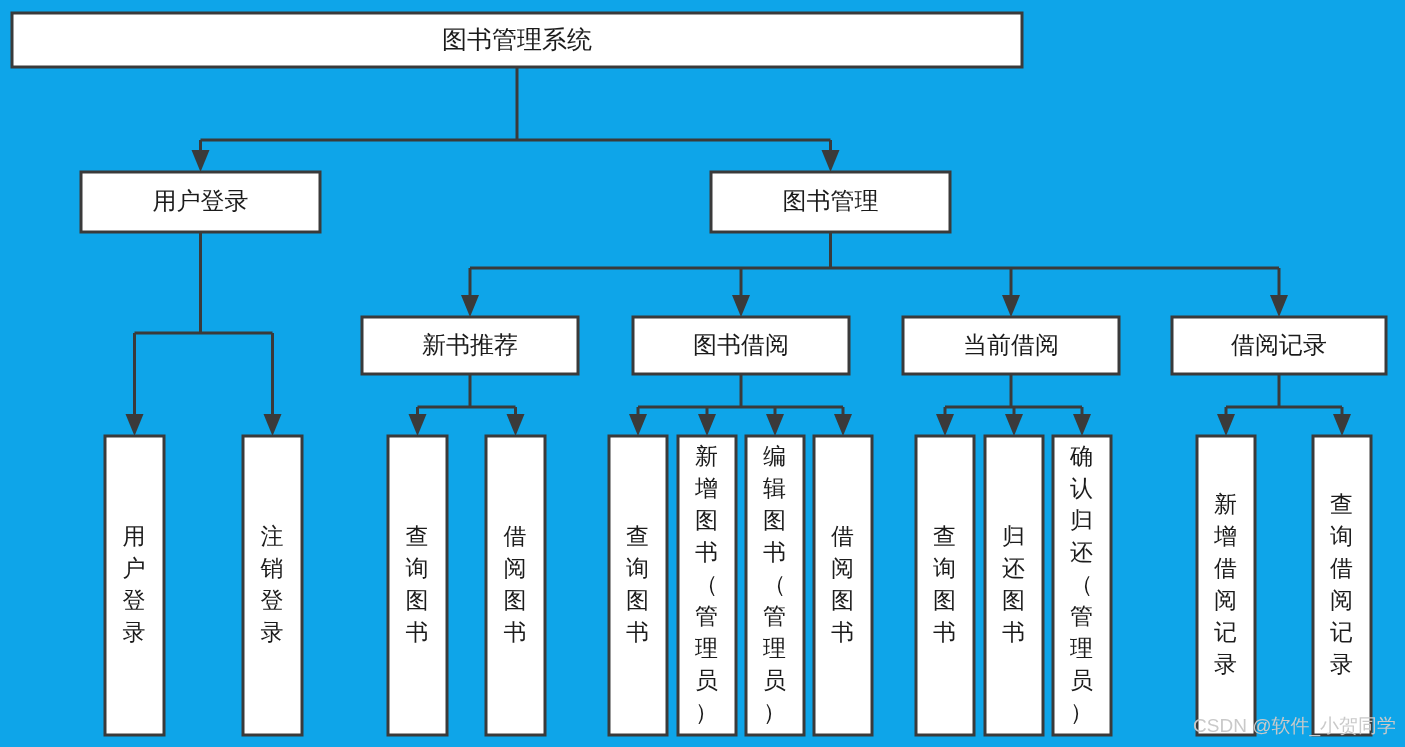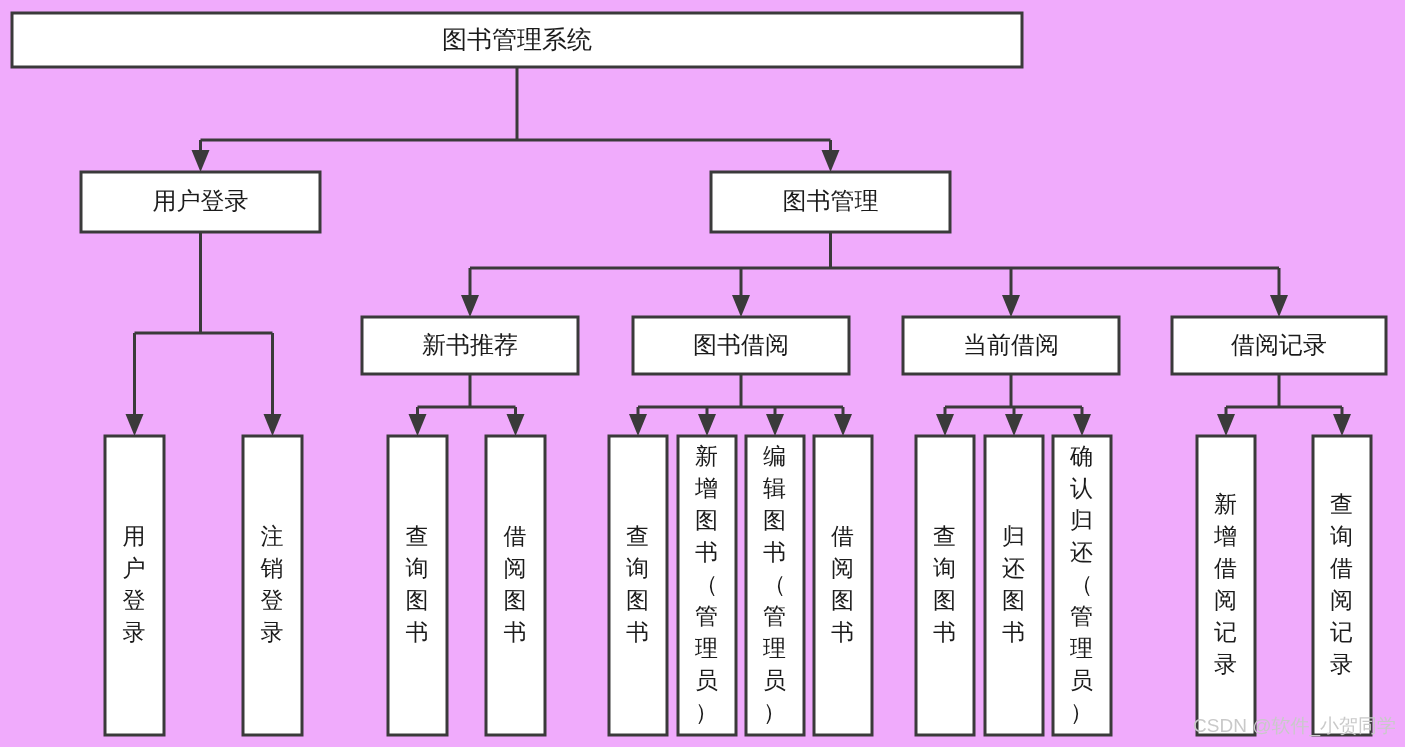--- a/index.html
+++ b/index.html
@@ -8,21 +8,21 @@
     padding: 0;
     background: #ffffff;
   }
   body {
     font-family: "Liberation Sans", "DejaVu Sans", sans-serif;
   }
   #diagram-root {
     position: relative;
     width: 1405px;
     height: 747px;
-    background: #f0abfc;
+    background: #0ea5e9;
     overflow: hidden;
   }
   svg.diagram-canvas {
     position: absolute;
     left: 0;
     top: 0;
     width: 1405px;
     height: 747px;
     display: block;
   }

